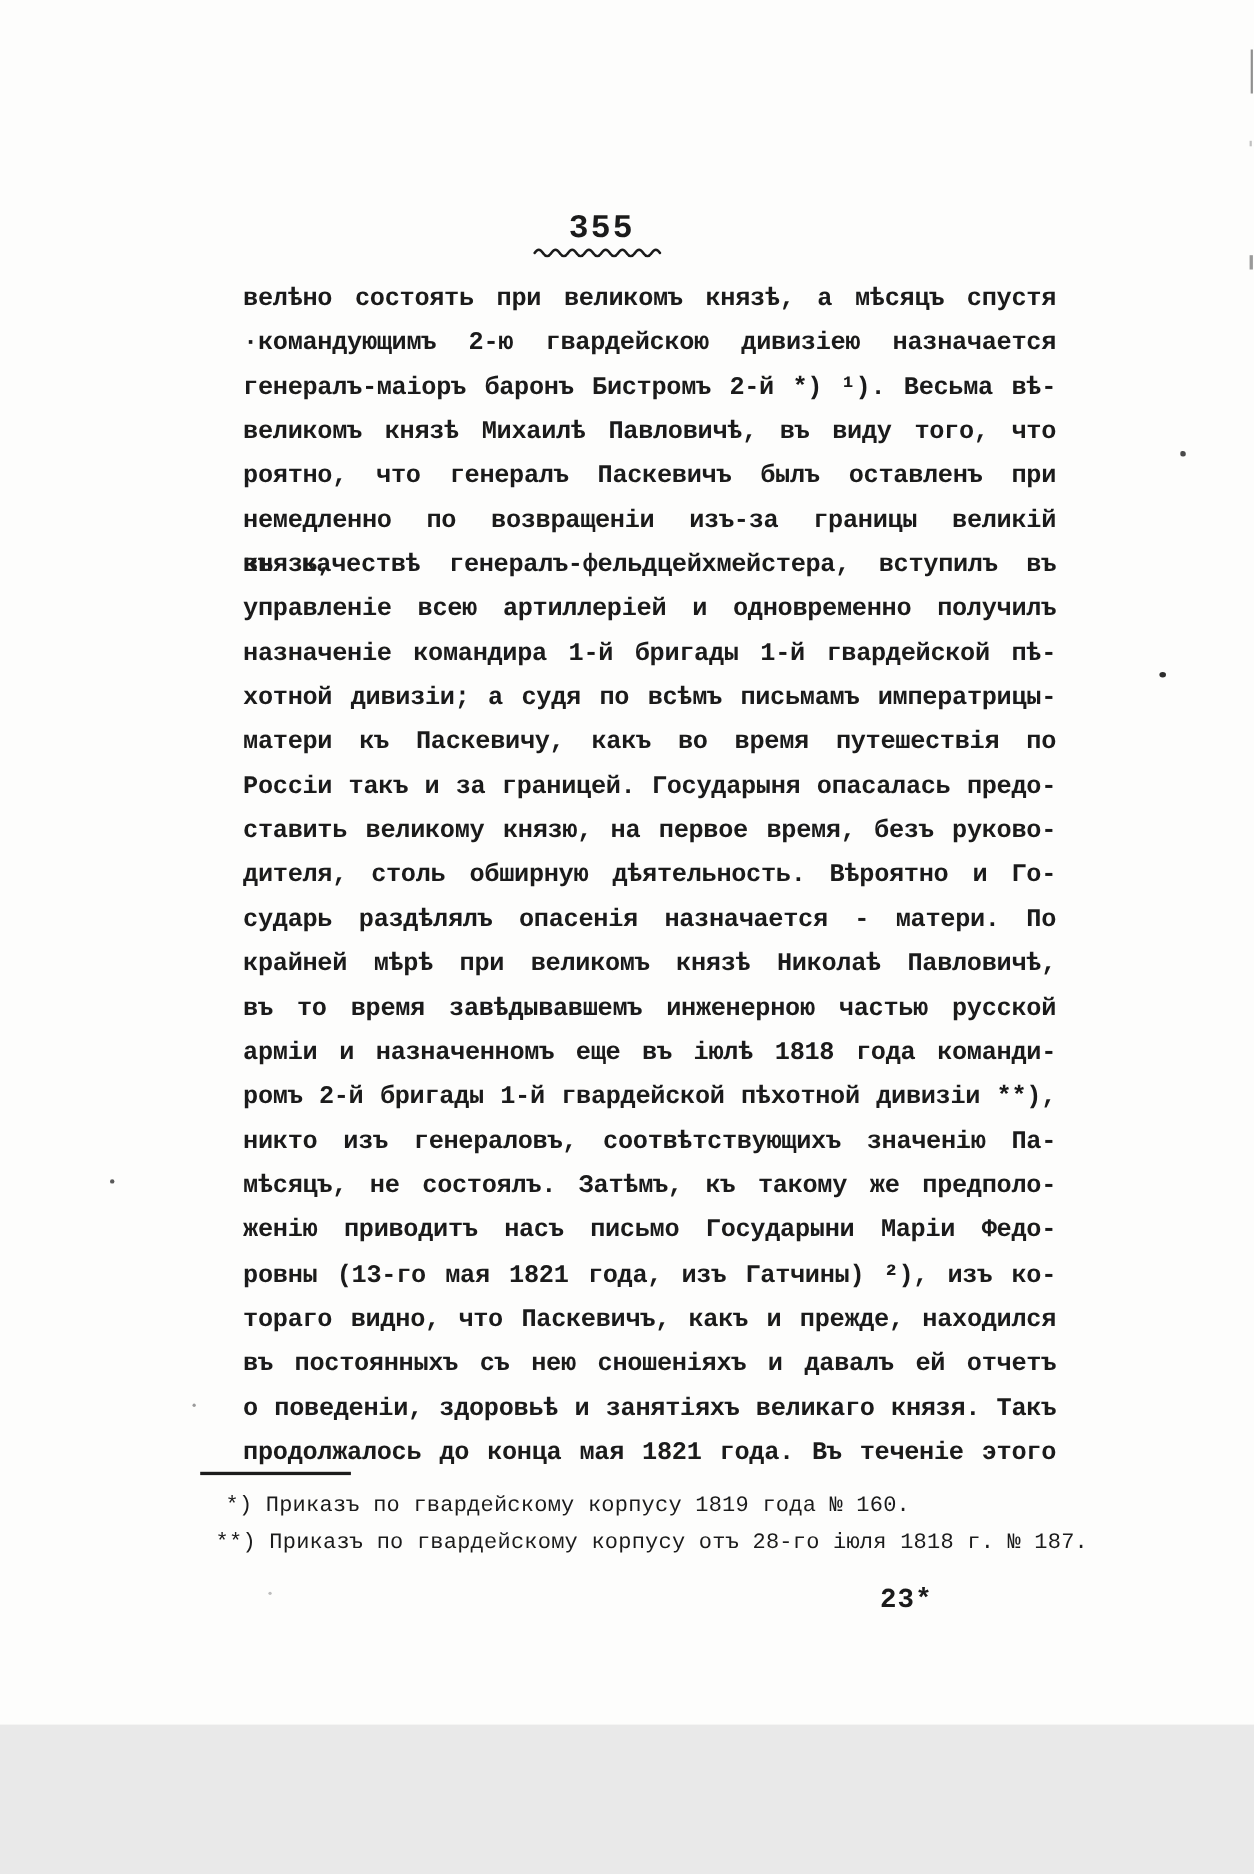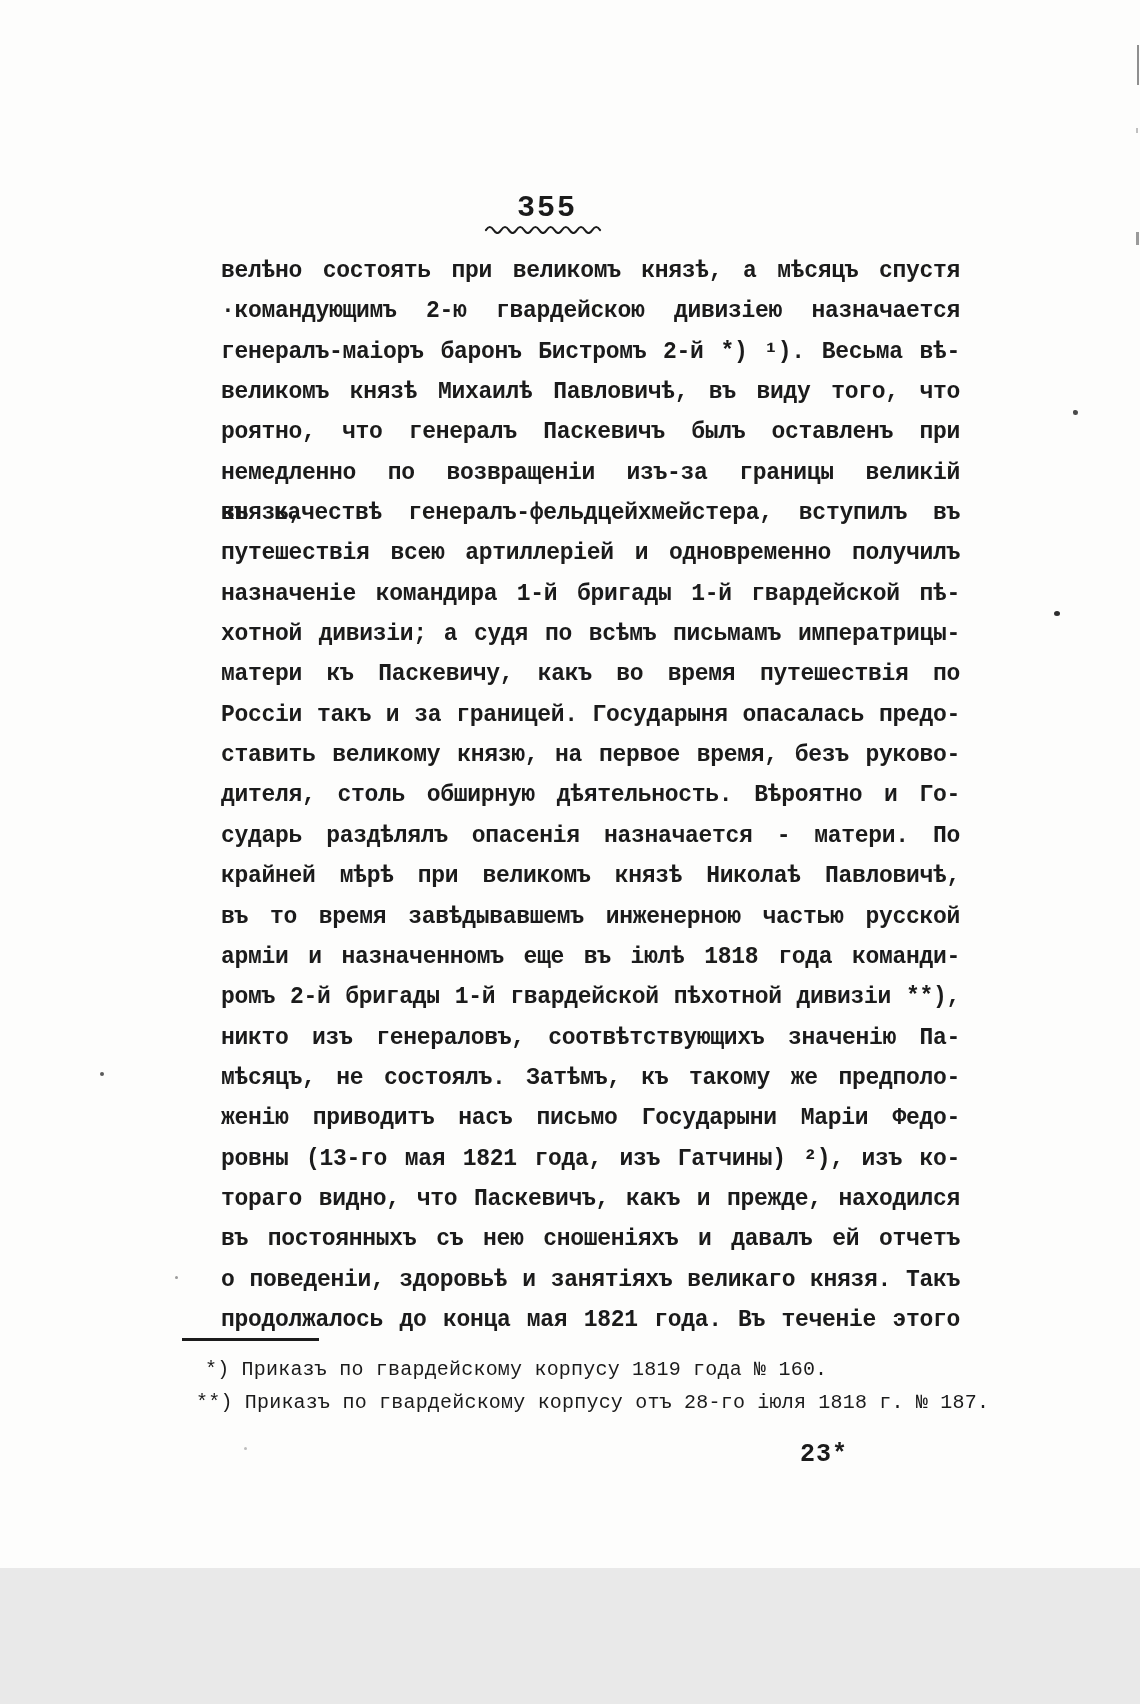--- a/index.html
+++ b/index.html
@@ -127,21 +127,21 @@
       <div class="text-line">генералъ-маіоръ баронъ Бистромъ 2-й *) ¹). Весьма вѣ-</div>
 
       <div class="text-line">великомъ князѣ Михаилѣ Павловичѣ, въ виду того, что</div>
 
       <div class="text-line">роятно, что генералъ Паскевичъ былъ оставленъ при</div>
 
       <div class="text-line">немедленно по возвращеніи изъ-за границы великій князь,</div>
 
       <div class="text-line">въ качествѣ генералъ-фельдцейхмейстера, вступилъ въ</div>
 
-      <div class="text-line">путешествія всею артиллеріей и одновременно получилъ</div>
+      <div class="text-line">управленіе всею артиллеріей и одновременно получилъ</div>
 
       <div class="text-line">назначеніе командира 1-й бригады 1-й гвардейской пѣ-</div>
 
       <div class="text-line">хотной дивизіи; а судя по всѣмъ письмамъ императрицы-</div>
 
       <div class="text-line">матери къ Паскевичу, какъ во время путешествія по</div>
 
       <div class="text-line">Россіи такъ и за границей. Государыня опасалась предо-</div>
 
       <div class="text-line">ставить великому князю, на первое время, безъ руково-</div>

